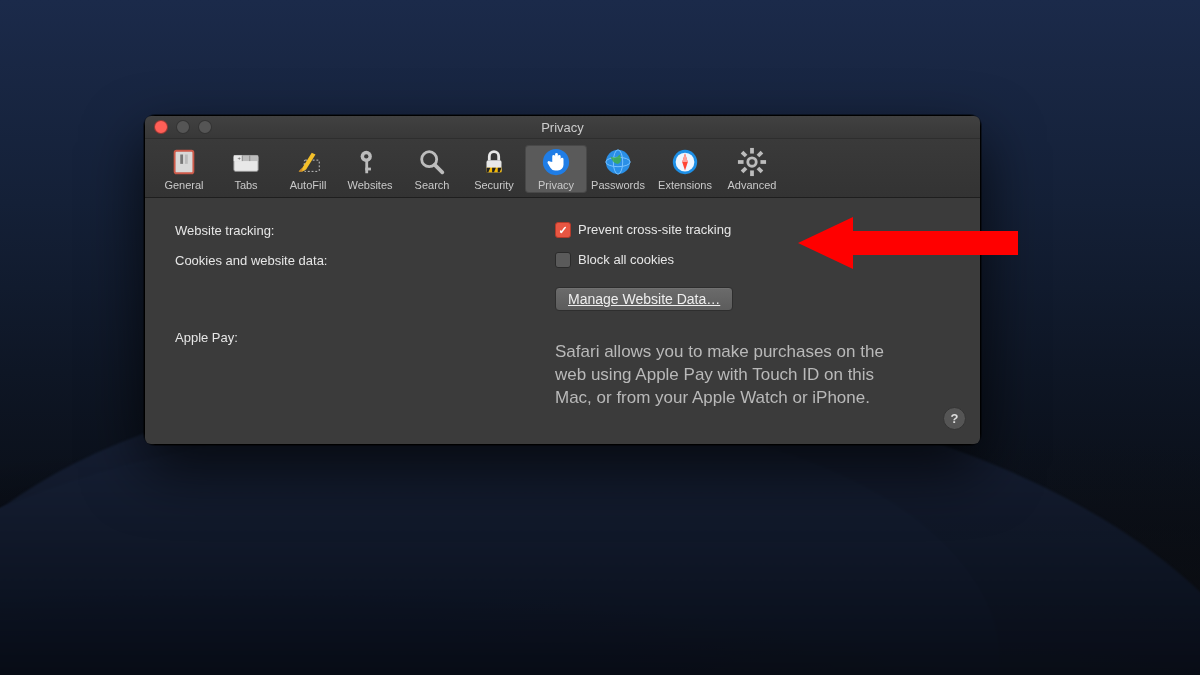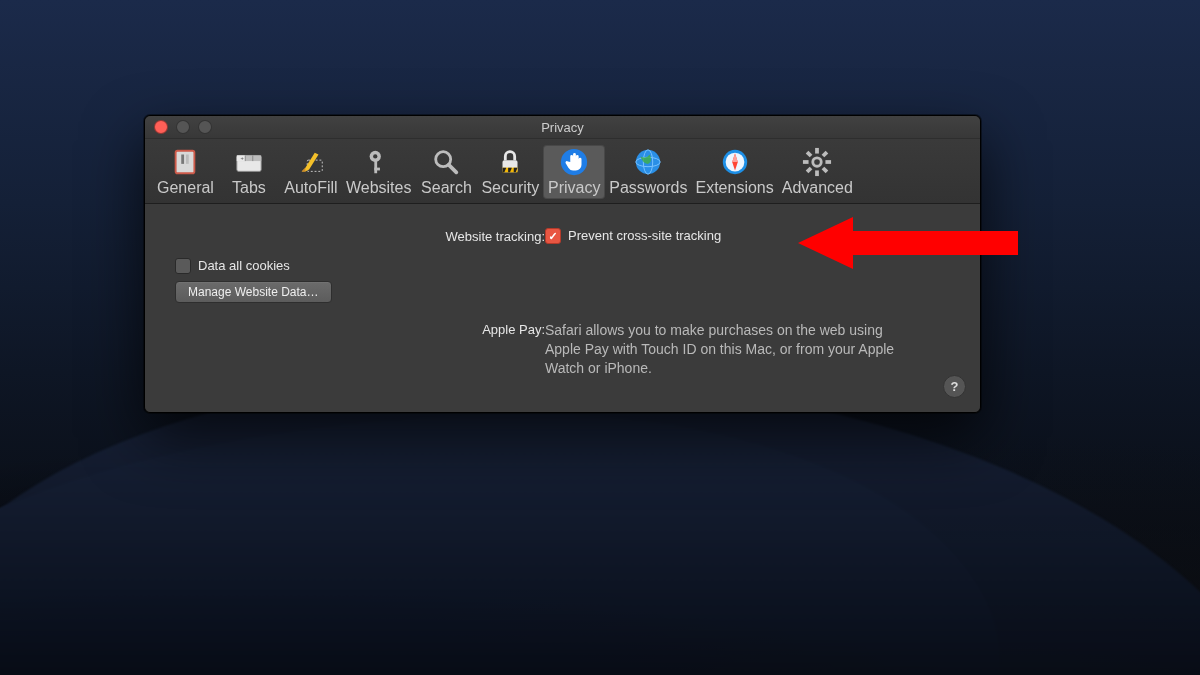--- a/index.html
+++ b/index.html
@@ -24,21 +24,21 @@
     background:linear-gradient(180deg,#2b3a5a 0%,#14203a 50%,#050608 100%);
     border-top-left-radius:80% 120%;
     border-top-right-radius:50% 100%;
     opacity:.6;
     filter:blur(1px);
   }
 
   
   .window{
     position:absolute;left:144px;top:115px;width:835px;
-    background:#353535;border:1px solid #000;border-radius:6px;
+    background:#353535;border:1px solid #000;border-radius:11px;
     box-shadow:0 25px 60px rgba(0,0,0,.7),0 0 0 1px rgba(0,0,0,.4);
     color:#ddd;
   }
   .titlebar{
     height:22px;display:flex;align-items:center;position:relative;
     background:linear-gradient(#414141,#383838);
     border-top-left-radius:6px;border-top-right-radius:6px;
     border-bottom:1px solid #2e2e2e;
   }
   .traffic{display:flex;gap:8px;margin-left:9px}
@@ -48,45 +48,45 @@
 
   .toolbar{
     display:flex;gap:0;align-items:flex-start;padding:6px 8px 4px 8px;
     background:linear-gradient(#3a3a3a,#333);border-bottom:1px solid #1e1e1e;
   }
   .tb-item{
     display:flex;flex-direction:column;align-items:center;justify-content:flex-start;
     min-width:54px;padding:2px 4px;border-radius:4px;cursor:default;
   }
   .tb-item.active{background:#5a5a5a;box-shadow:inset 0 0 0 1px rgba(0,0,0,.2)}
-  .tb-item .label{font-size:16px;color:#c9c9c9;margin-top:2px;white-space:nowrap}
+  .tb-item .label{font-size:11px;color:#c9c9c9;margin-top:2px;white-space:nowrap}
   .tb-item .ico{width:30px;height:30px;display:flex;align-items:center;justify-content:center}
   .tb-item.extensions{min-width:64px}
 
   .content{
     padding:24px 70px 24px 30px;
     background:#3b3b3b;border-bottom-left-radius:6px;border-bottom-right-radius:6px;
     font-size:13px;color:#e6e6e6;position:relative;
   }
   .row{display:flex;align-items:flex-start;margin-bottom:10px}
-  .lab{width:370px;text-align:right;white-space:nowrap;color:#e6e6e6;padding-top:1px}
+  .lab{width:370px;text-align:left;padding-right:10px;white-space:nowrap;color:#e6e6e6;padding-top:1px}
   .val{flex:1}
   .ck{display:flex;align-items:flex-start;gap:7px;margin-bottom:4px}
   .box{
     width:14px;height:14px;border-radius:3px;display:inline-flex;align-items:center;justify-content:center;
     background:#5a5a5a;border:1px solid #2a2a2a;flex:0 0 14px;
   }
   .box.checked{background:#e85642;border-color:#b43a2a}
   .box.checked::after{content:"✓";font-size:11px;color:#fff;line-height:1;font-weight:700}
   .btn{
     display:inline-block;background:linear-gradient(#6b6b6b,#5c5c5c);
-    border:1px solid #2e2e2e;border-radius:4px;color:#eee;font-size:12px;
-    padding:3px 12px;margin-top:3px;box-shadow:0 1px 0 rgba(255,255,255,.05) inset;
-  }
-  .desc{font-size:14px;color:#b9b9b9;line-height:1.35;margin-top:0;max-width:370px}
+    border:1px solid #2e2e2e;border-radius:4px;color:#eee;font-size:14px;
+    padding:3px 12px;margin-top:15px;box-shadow:0 1px 0 rgba(255,255,255,.05) inset;text-decoration:underline;
+  }
+  .desc{font-size:17px;color:#b9b9b9;line-height:1.35;margin-top:12px;max-width:370px}
   .help{
     position:absolute;right:14px;bottom:14px;width:21px;height:21px;border-radius:50%;
     background:#555;color:#ddd;display:flex;align-items:center;justify-content:center;font-size:13px;font-weight:600;
     border:1px solid #333;
   }
 
   
   .arrow{
     position:absolute;left:798px;top:213px;width:220px;height:60px;pointer-events:none;
   }
@@ -251,24 +251,25 @@
         <div class="lab">Website tracking:</div>
         <div class="val">
           <label class="ck">
             <span class="box checked"></span>
             <span>Prevent cross-site tracking</span>
           </label>
         </div>
       </div>
 
       <div class="row">
+        <div class="lab">Cookies and website data:</div>
         <div class="val">
           <label class="ck">
             <span class="box"></span>
-            <span>Data all cookies</span>
+            <span>Block all cookies</span>
           </label>
           <span class="btn">Manage Website Data…</span>
         </div>
       </div>
 
       <div class="row" style="margin-top:18px">
         <div class="lab">Apple Pay:</div>
         <div class="val">
           <div class="desc">Safari allows you to make purchases on the web using Apple Pay with Touch ID on this Mac, or from your Apple Watch or iPhone.</div>
         </div>

